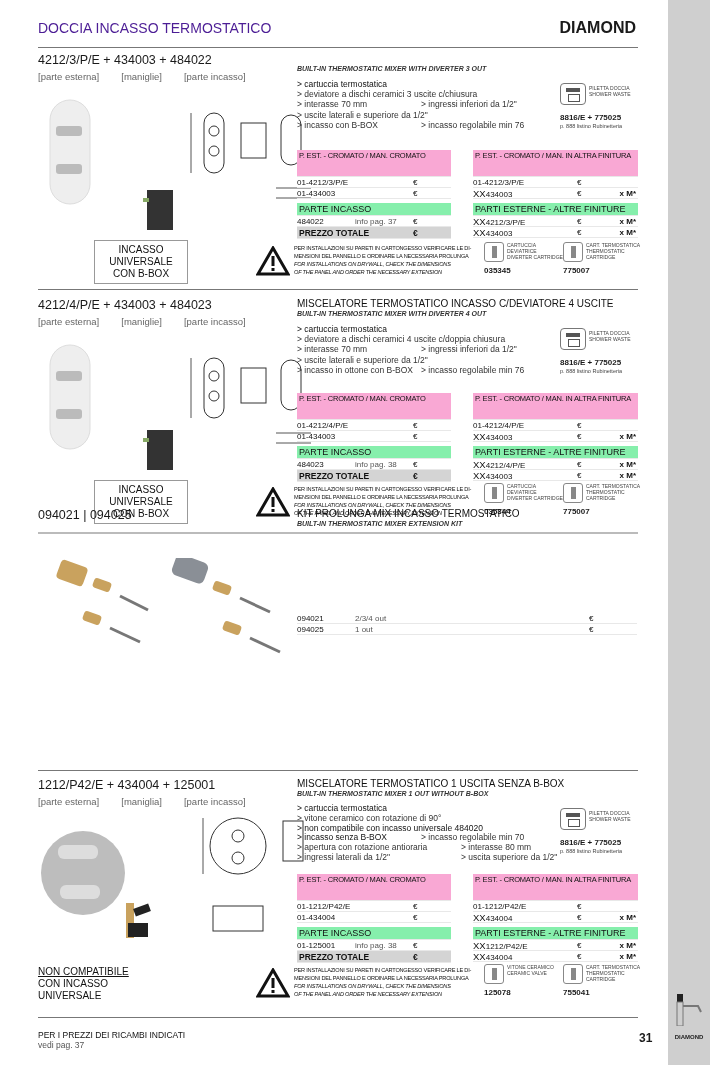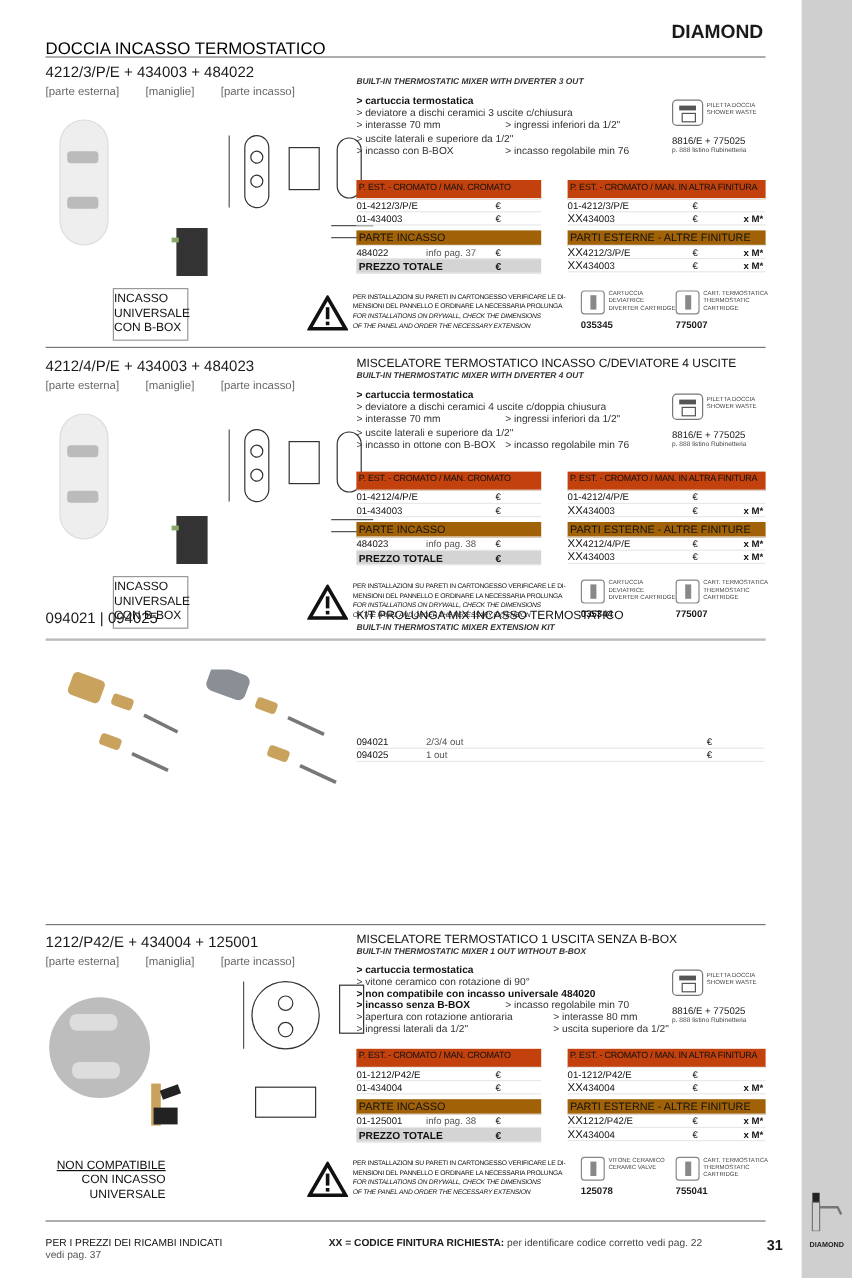--- a/index.html
+++ b/index.html
@@ -1,61 +1,61 @@
 <!DOCTYPE html>
 <html><head>
 <meta charset="utf-8">
 <style>
 *{box-sizing:border-box;margin:0;padding:0}
 body{width:710px;height:1065px;background:#fff;font-family:"Liberation Sans",sans-serif;color:#1a1a1a;position:relative;overflow:hidden}
 .sidebar{position:absolute;left:668px;top:0;width:42px;height:1065px;background:#cfcfcf}
 .side-logo{position:absolute;left:668px;top:992px;width:42px;text-align:center}
 .side-logo .lbl{font-size:6px;font-weight:bold;color:#222;margin-top:4px}
 .page-head{position:absolute;left:38px;top:20px;width:600px;height:22px}
-.page-head .t{font-size:14px;color:#000000;position:absolute;left:0;top:12px}
+.page-head .t{font-size:14px;color:#4c1d95;position:absolute;left:0;top:0}
 .page-head .b{font-size:16px;font-weight:bold;position:absolute;right:2px;top:-1px}
 .rule{position:absolute;left:38px;width:600px;height:1px;background:#777}
 .sec{position:absolute;left:38px;width:600px}
 .code{font-size:12.5px;font-weight:normal;position:absolute;left:0;top:0;white-space:nowrap}
 .parts{position:absolute;left:0;top:18px;font-size:9.5px;color:#666;display:flex}
 .parts span{margin-right:22px}
 .ptitle{position:absolute;left:259px;top:0;font-size:10px;color:#111;white-space:nowrap}
 .psub{position:absolute;left:259px;top:12px;font-size:7px;font-style:italic;font-weight:bold;color:#333}
 .feats{position:absolute;left:259px;top:26px;font-size:8.5px;line-height:10.2px;color:#333}
 .feats div{white-space:nowrap;height:10.2px;position:relative}
-.feats .bold{font-weight:bold;color:#111}
+.feats .bold{font-weight:normal;color:#111}
 .feats .c2{position:absolute;left:124px;top:0}
 .waste{position:absolute;left:522px;top:30px;width:80px}
 .waste .ico{width:26px;height:22px;border:1px solid #777;border-radius:4px;position:absolute;left:0;top:0}
 .waste .ico:before{content:"";position:absolute;left:5px;top:4px;width:14px;height:4px;background:#555}
 .waste .ico:after{content:"";position:absolute;left:7px;top:10px;width:10px;height:6px;border:1px solid #555}
 .waste .wl{position:absolute;left:29px;top:2px;font-size:5px;line-height:6px;color:#444}
-.waste .wc{position:absolute;left:0;top:30px;font-size:8px;font-weight:normal;white-space:nowrap}
+.waste .wc{position:absolute;left:0;top:30px;font-size:8px;font-weight:bold;white-space:nowrap}
 .waste .wn{position:absolute;left:0;top:40px;font-size:5.5px;color:#444;white-space:nowrap}
 .tbl{position:absolute;font-size:8px;color:#111}
 .tbl .row{position:relative;height:11px;line-height:11px;white-space:nowrap;border-bottom:1px solid #e8e8e8}
-.tbl .hdr{background:#c2410c;font-size:7.5px;height:16px;line-height:12px;padding-left:2px;letter-spacing:-0.2px}
-.tbl .hdr2{background:#a16207;font-size:9px;height:13px;line-height:13px;padding-left:2px}
+.tbl .hdr{background:#f9a8d4;font-size:7.5px;height:27px;line-height:12px;padding-left:2px;letter-spacing:-0.2px}
+.tbl .hdr2{background:#86efac;font-size:9px;height:13px;line-height:13px;padding-left:2px}
 .tbl .tot{background:#d4d4d4;font-size:8.5px;font-weight:bold;height:12px;line-height:12px;padding-left:2px}
 .tbl .eur{position:absolute;left:116px}
 .tbl .info{position:absolute;left:58px;color:#555}
 .tbl .mul{position:absolute;right:2px;font-weight:bold}
 .tbl .gap{height:4px;border:none}
 .xx{font-weight:normal;font-size:9.5px}
 .warn{position:absolute;left:218px;width:230px}
 .warn .tri{position:absolute;left:0;top:2px;width:34px;height:30px}
 .warn .txt{position:absolute;left:38px;top:0;font-size:5.6px;line-height:8px;color:#111;white-space:nowrap;letter-spacing:-0.2px}
 .warn .it{font-style:italic}
 .cart{position:absolute;width:90px}
 .cart .ico{position:absolute;left:0;top:0;width:20px;height:20px;border:1px solid #888;border-radius:3px}
 .cart .ico:before{content:"";position:absolute;left:7px;top:3px;width:5px;height:12px;background:#888}
 .cart .lbl{position:absolute;left:23px;top:0;font-size:5px;line-height:6px;color:#444;white-space:nowrap}
 .cart .cc{position:absolute;left:0;top:24px;font-size:8px;font-weight:bold;white-space:nowrap}
-.boxlbl{position:absolute;border:1px solid #999;font-size:10px;line-height:12px;padding:3px 0;width:63px;color:#111}
-.nclbl{position:absolute;text-align:right;font-size:10px;line-height:12px;color:#111;width:100px}
+.boxlbl{position:absolute;border:1px solid #999;text-align:center;font-size:10px;line-height:12px;padding:3px 0;width:94px;color:#111}
+.nclbl{position:absolute;text-align:left;font-size:10px;line-height:12px;color:#111;width:100px}
 .nclbl .u{text-decoration:underline}
 .img{position:absolute}
 .foot{position:absolute;top:1030px;font-size:8.5px}
 .foot .b{font-weight:bold}
 .pg{position:absolute;left:639px;top:1031px;font-size:12px;font-weight:bold}
 </style>
 </head>
 <body>
 
 <div class="sidebar"></div>
@@ -405,15 +405,14 @@
     <div class="cc">755041</div>
   </div>
 </div>
 <div class="rule" style="top:1017px"></div>
 
 <div class="foot" style="left:38px">
   <div class="b" style="font-weight:normal;color:#111">PER I PREZZI DEI RICAMBI INDICATI</div>
   <div style="color:#555">vedi pag. 37</div>
 </div>
 <div class="foot" style="left:274px">
-  <div><span class="b">XX = CODICE FINITURA RICHIESTA:</span><span style="color:#444"> per identificare codice corretto vedi pag. 22</span></div>
 </div>
 <div class="pg">31</div>
 
 </body></html>

